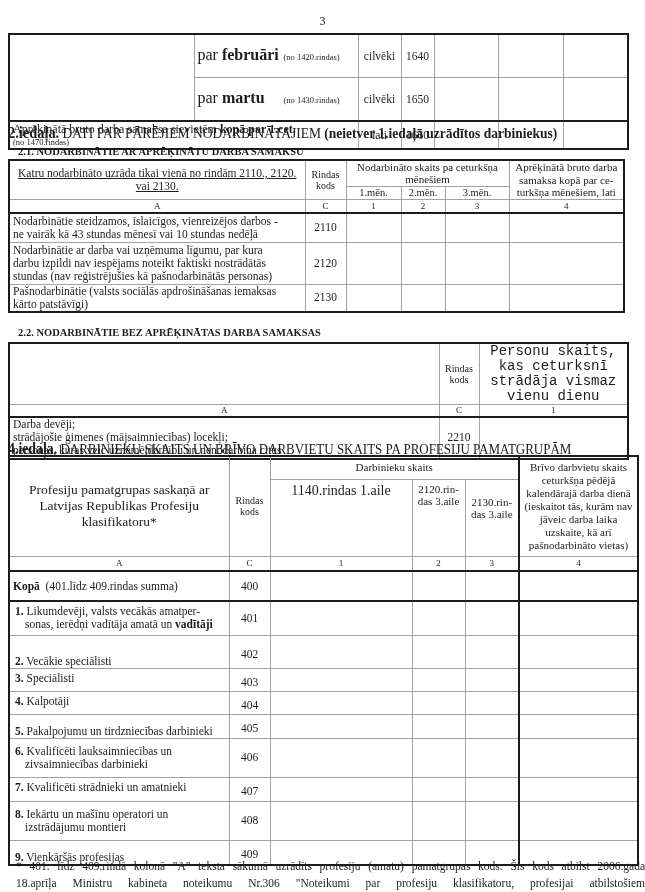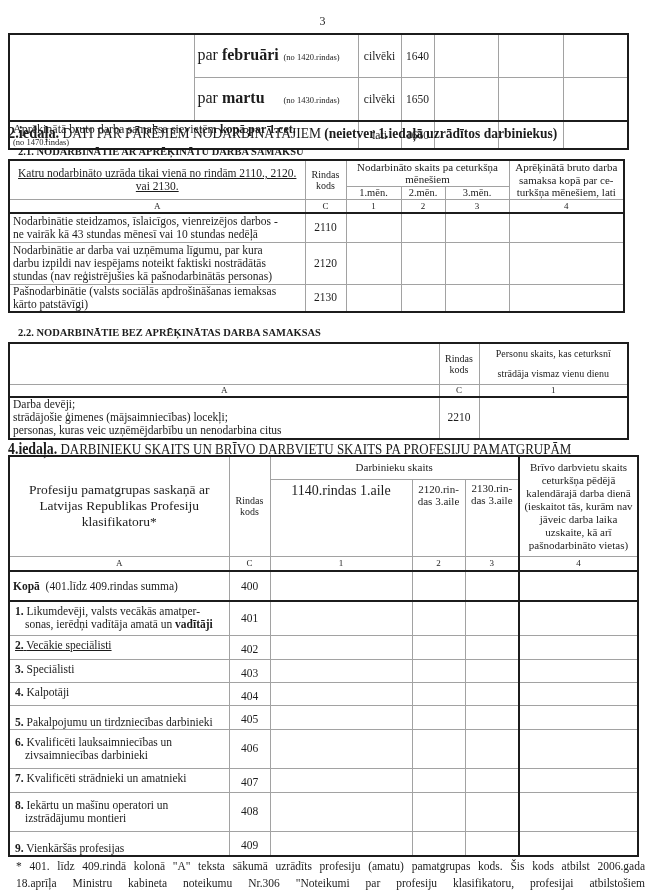--- a/index.html
+++ b/index.html
@@ -173,21 +173,21 @@
   <colgroup>
       <col style="width:430px">
       <col style="width:40px">
       <col style="width:149px">
     </colgroup>
   <tbody>
       <tr style="height:28px">
     <td></td>
     <td class="c" style="font-size:10px; line-height:11px;">Rindas
 kods</td>
-    <td class="c" style="font-size:10px; line-height:20px;">Personu skaits, kas ceturksnī
+    <td class="c" style="font-size:14px; line-height:15px;font-family:Liberation Mono, monospace;">Personu skaits, kas ceturksnī
 strādāja vismaz vienu dienu</td>
   </tr>
   <tr class="lbl-row" style="height:12px">
     <td>A</td>
     <td>C</td>
     <td>1</td>
   </tr>
   <tr class="thick-top" style="height:42px">
     <td>Darba devēji;
 strādājošie ģimenes (mājsaimniecības) locekļi;
@@ -225,21 +225,21 @@
 kalendārajā darba dienā
 (ieskaitot tās, kurām nav
 jāveic darba laika
 uzskaite, kā arī
 pašnodarbināto vietas)</td>
   </tr>
   <tr style="height:77px">
     <td class="c" style="vertical-align:top; padding-top:4px; font-size:14px;">1140.rindas 1.aile</td>
     <td class="c" style="vertical-align:top; padding-top:3px; font-size:11px; line-height:12px;">2120.rin-
 das 3.aile</td>
-    <td class="c" style="vertical-align:top; padding-top:2px; font-size:11px; line-height:12px;">2130.rin-
+    <td class="c" style="vertical-align:top; padding-top:16px; font-size:11px; line-height:12px;">2130.rin-
 das 3.aile</td>
   </tr>
   <tr class="lbl-row" style="height:15px">
     <td>A</td>
     <td>C</td>
     <td>1</td>
     <td>2</td>
     <td>3</td>
     <td class="thick-left">4</td>
   </tr>
@@ -254,21 +254,21 @@
   <tr class="thick-top" style="height:34px">
     <td><div class="hang"><span class="b">1.</span> <span>Likumdevēji, valsts vecākās amatper-
 sonas, ierēdņi vadītāja amatā un</span> <span class="b">vadītāji</span></div></td>
     <td class="code">401</td>
     <td></td>
         <td></td>
         <td></td>
         <td class="thick-left"></td>
   </tr>
   <tr style="height:24px">
-    <td style="vertical-align:top; padding-top:3px;text-decoration:underline;"><div class="hang"><span class="b">2.</span> <span>Vecākie speciālisti</span></div></td>
+    <td style="vertical-align:top; padding-top:19px;"><div class="hang"><span class="b">2.</span> <span>Vecākie speciālisti</span></div></td>
     <td class="code code-low">402</td>
     <td></td>
         <td></td>
         <td></td>
         <td class="thick-left"></td>
   </tr>
   <tr style="height:23px">
     <td style="vertical-align:top; padding-top:3px;"><div class="hang"><span class="b">3.</span> <span>Speciālisti</span></div></td>
     <td class="code code-low">403</td>
     <td></td>

